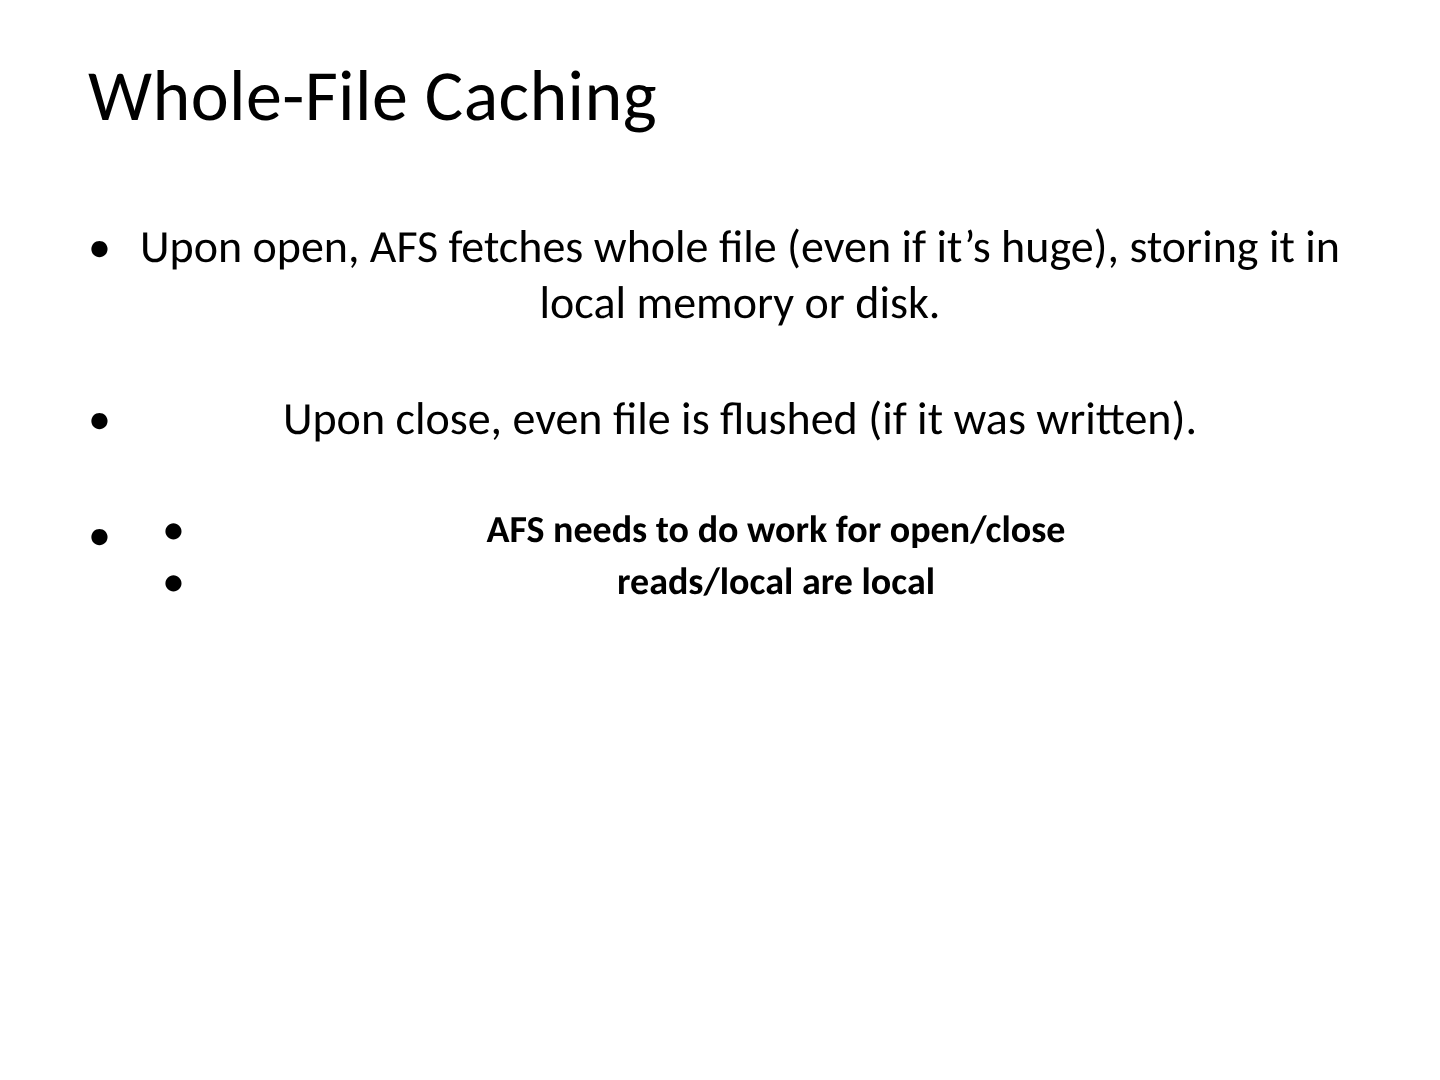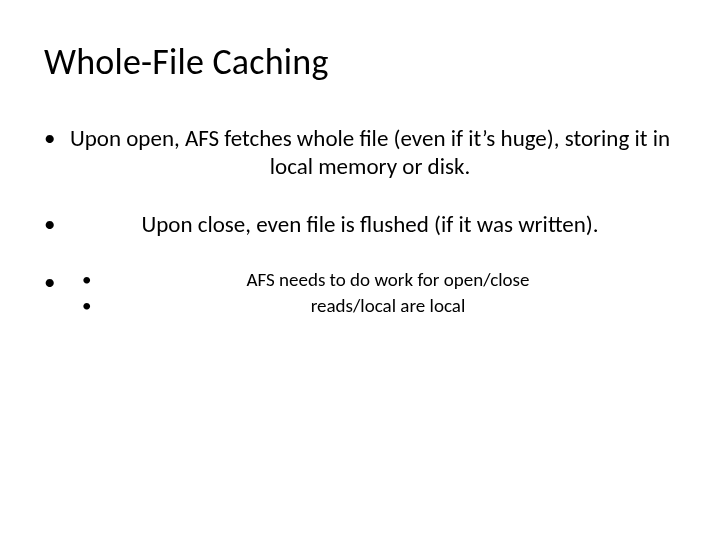--- a/index.html
+++ b/index.html
@@ -1,23 +1,23 @@
 <!DOCTYPE html>
 <html><head>
 <meta charset="utf-8">
 <style>
   * { margin: 0; padding: 0; box-sizing: border-box; }
   html, body { width: 720px; height: 540px; background: #fff; font-family: Calibri, "Segoe UI", Arial, sans-serif; color: #000; }
-  .slide { width: 720px; height: 540px; position: relative; padding: 40px 44px 20px 44px; }
+  .slide { width: 720px; height: 540px; position: relative; padding: 26px 44px 20px 44px; }
   .title { font-size: 36px; font-weight: 400; letter-spacing: 0.2px; margin-bottom: 40px; }
   .body { font-size: 23px; line-height: 1.22; text-align: center; }
   ul { list-style: none; }
   .lvl1 > li { position: relative; padding-left: 20px; margin-bottom: 30px; }
   .lvl1 > li::before { content: "•"; position: absolute; left: 0; top: 0; }
-  .lvl2 { margin-top: 4px; }
+  .lvl2 { margin-top: 4px; font-weight: bold; }
   .lvl2 > li { position: relative; padding-left: 18px; font-size: 19px; line-height: 1.25; margin-bottom: 2px; }
   .lvl2 > li::before { content: "•"; position: absolute; left: 0; top: 0; }
   .indent-wrap { padding-left: 18px; }
 </style>
 </head>
 <body>
 
 <div class="slide">
   <h1 class="title">Whole-File Caching</h1>
 

